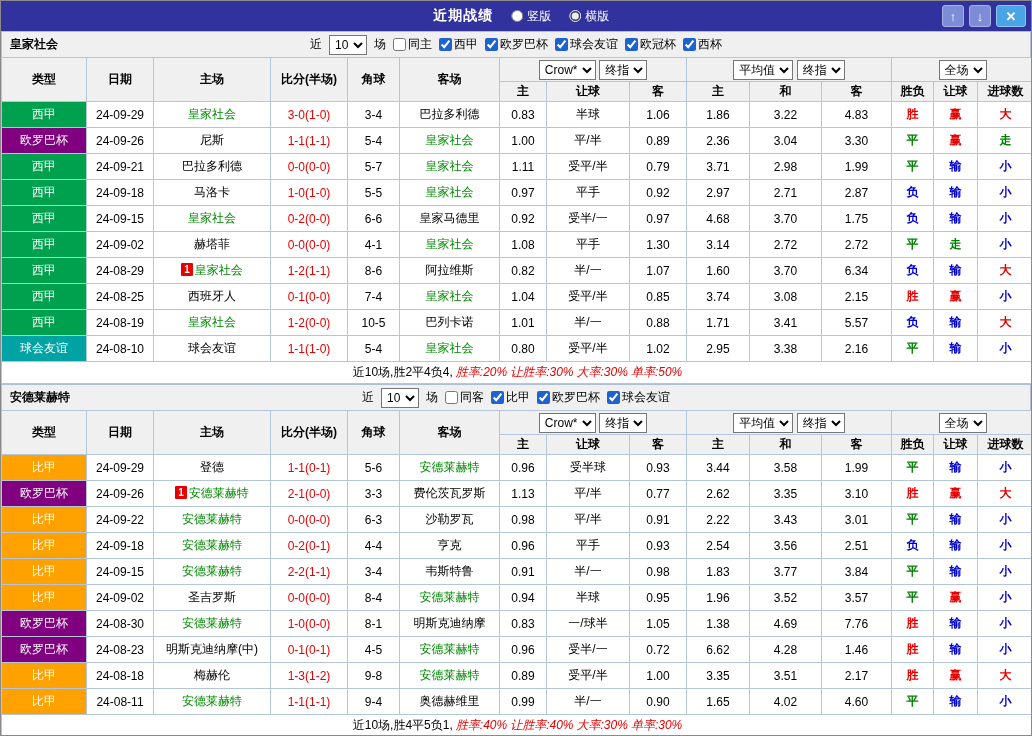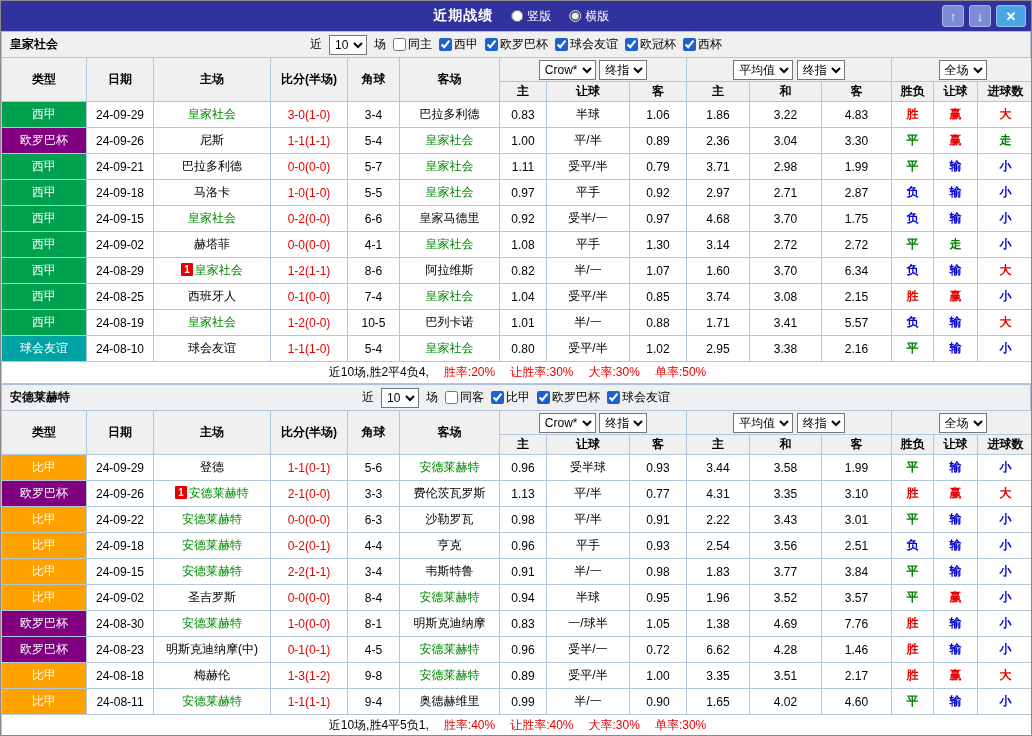--- a/index.html
+++ b/index.html
@@ -68,21 +68,21 @@
   td.res { font-weight: bold; }
   .c-r { color: #e60000; }
   .c-g { color: #008000; }
   .c-b { color: #0000d0; }
   .badge {
     display: inline-block; background: #e60000; color: #fff;
     font-size: 10px; line-height: 13px; padding: 0 3px; margin-right: 2px;
     font-weight: bold; border-radius: 1px; vertical-align: 1px;
   }
   .sum-prefix { color: #000; }
-  .stat { color: #e60000; margin-left: 15px; }
+  .stat { color: #e60000; margin-left: 3px; font-style: italic; }
 </style>
 </head>
 <body>
 
 <div class="app">
 
   <div class="titlebar">
     <div class="tgroup">
       <span class="ttitle">近期战绩</span>
       <label class="radio">
@@ -474,21 +474,21 @@
           <tr>
             <td class="league" style="background:#800080">欧罗巴杯</td>
             <td>24-09-26</td>
             <td><span class="badge">1</span><span class="focus">安德莱赫特</span></td>
             <td class="score">2-1(0-0)</td>
             <td>3-3</td>
             <td><span class="">费伦茨瓦罗斯</span></td>
             <td>1.13</td>
             <td>平/半</td>
             <td>0.77</td>
-            <td>4.31</td>
+            <td>2.62</td>
             <td>3.35</td>
             <td>3.10</td>
             <td class="res c-r">胜</td>
             <td class="res c-r">赢</td>
             <td class="res c-r">大</td>
           </tr>
           <tr>
             <td class="league" style="background:#ffa200">比甲</td>
             <td>24-09-22</td>
             <td><span class="focus">安德莱赫特</span></td>

